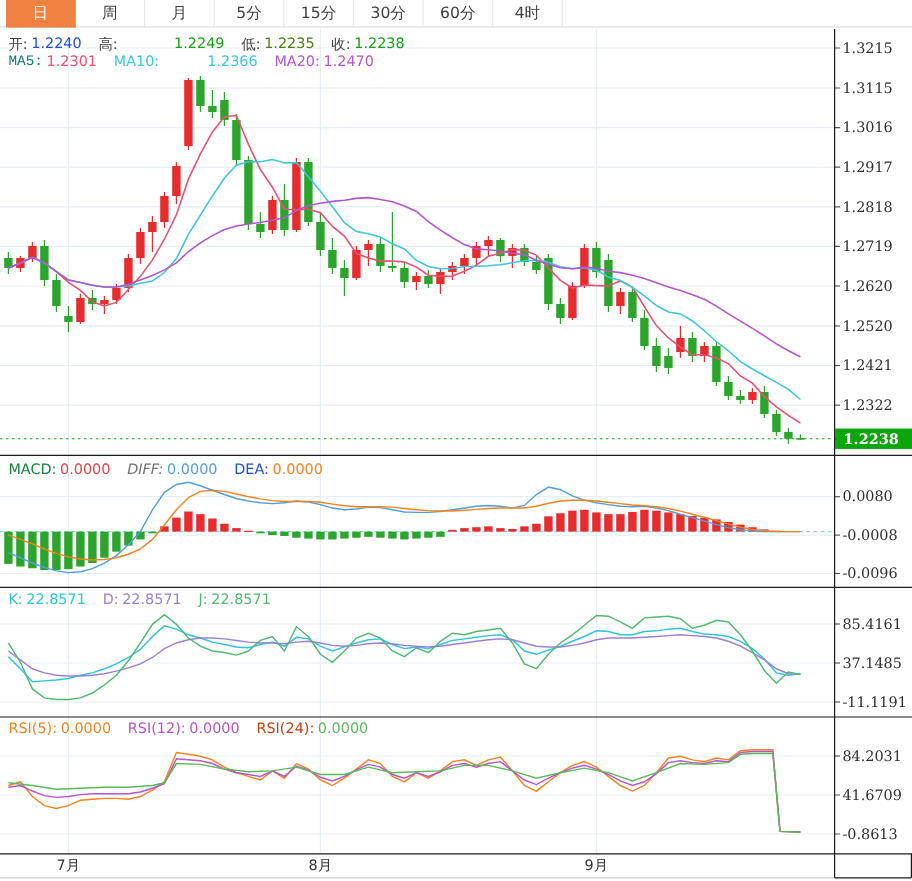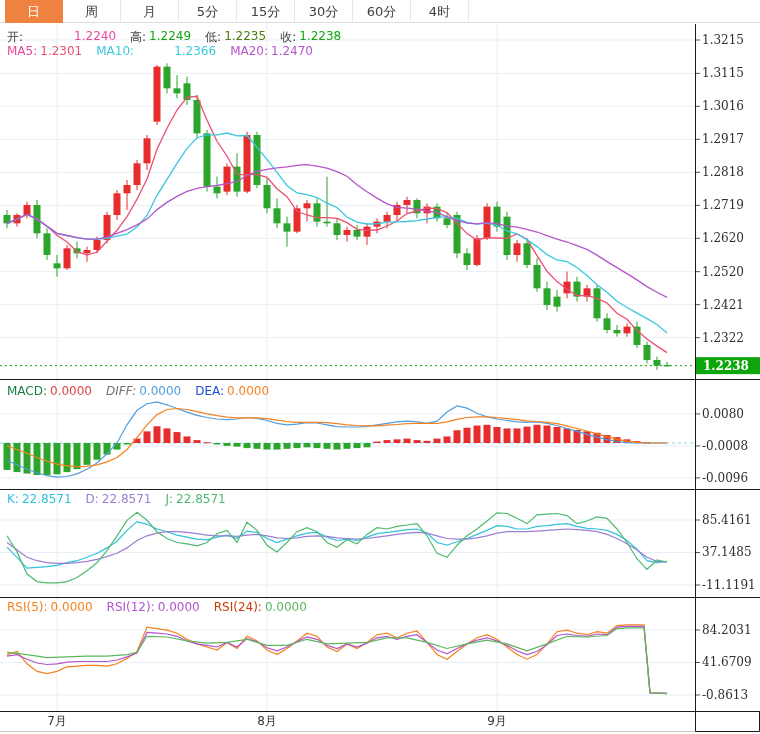--- a/index.html
+++ b/index.html
@@ -337,38 +337,38 @@
       </g>
       <g>
         <text x="57" y="701" class="month" text-anchor="middle">7月</text>
         <text x="267" y="701" class="month" text-anchor="middle">8月</text>
         <text x="497" y="701" class="month" text-anchor="middle">9月</text>
       </g>
     </svg>
   <div class="legend" id="ohlc-legend">
       <span class="lg-item">
         <span style="color: rgb(63, 63, 63);">开:</span>
-        <span style="color: #ec4899; margin-left: 48px;">1.2240</span>
+        <span style="color: #1d4ed8;">1.2240</span>
       </span>
       <span class="lg-item">
         <span style="color: rgb(63, 63, 63);">高:</span>
-        <span style="color: rgb(18, 163, 18);">1.2249</span>
+        <span style="color: rgb(18, 163, 18); margin-left: 44px;">1.2249</span>
       </span>
       <span class="lg-item">
         <span style="color: rgb(63, 63, 63);">低:</span>
         <span style="color: #4d7c0f;">1.2235</span>
       </span>
       <span class="lg-item">
         <span style="color: rgb(63, 63, 63);">收:</span>
         <span style="color: rgb(18, 163, 18);">1.2238</span>
       </span>
     </div>
   <div class="legend" id="ma-legend">
       <span class="lg-item">
-        <span style="color: #ec4899;">MA5:</span>
+        <span style="color: #0f766e; font-family: Liberation Mono, monospace;">MA5:</span>
         <span style="color: rgb(236, 79, 112);">1.2301</span>
       </span>
       <span class="lg-item">
         <span style="color: rgb(59, 199, 222);">MA10:</span>
         <span style="color: rgb(59, 199, 222); margin-left: 37px;">1.2366</span>
       </span>
       <span class="lg-item">
         <span style="color: rgb(180, 85, 204);">MA20:</span>
         <span style="color: rgb(180, 85, 204);">1.2470</span>
       </span>

